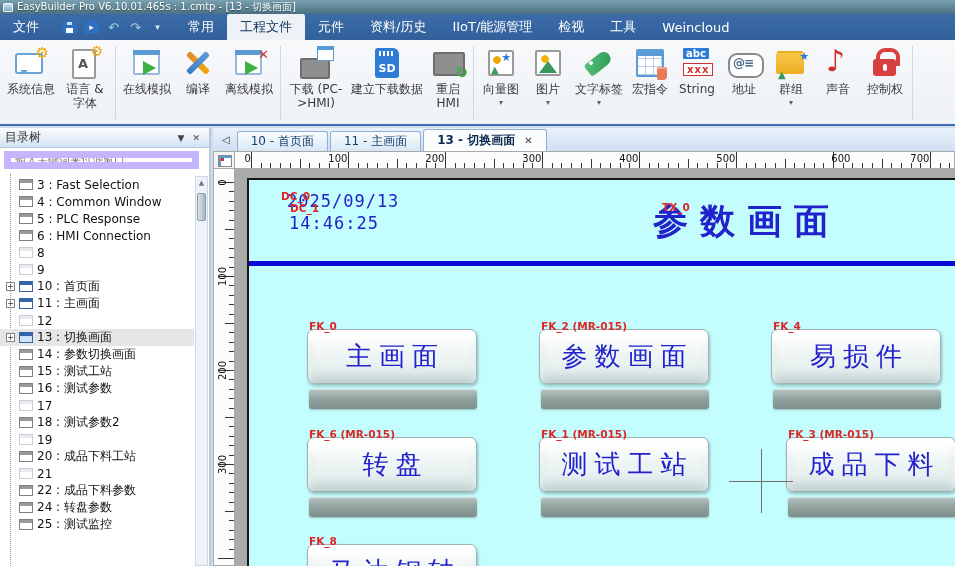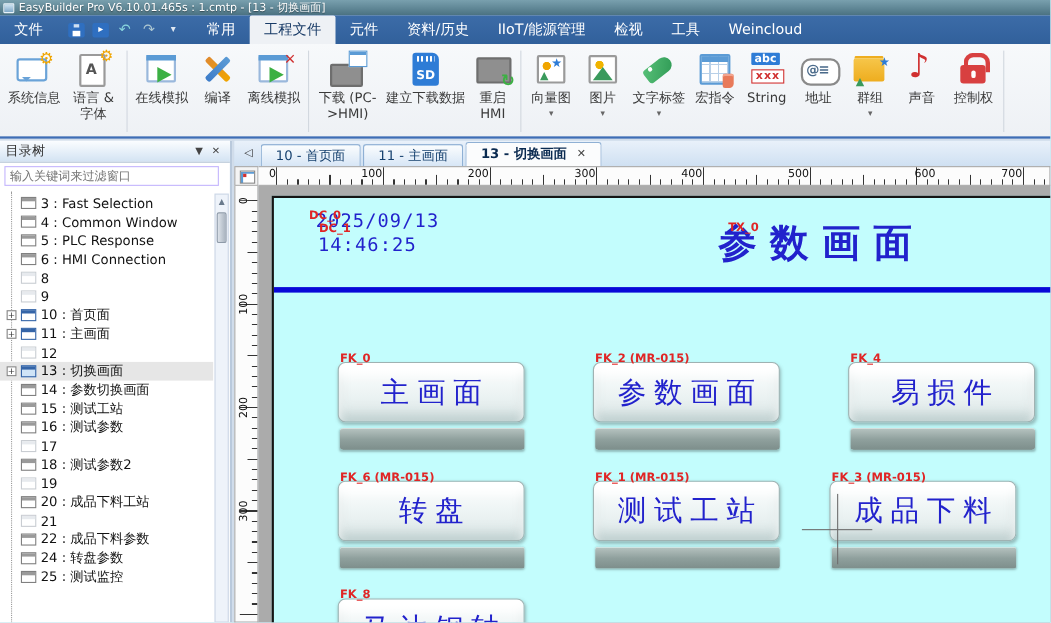--- a/index.html
+++ b/index.html
@@ -85,21 +85,21 @@
   .ic-lock::before{content:"";position:absolute;left:11px;top:4px;width:16px;height:14px;border:4px solid #d84040;border-bottom:none;border-radius:9px 9px 0 0}
   .ic-lock::after{content:"";position:absolute;left:8px;top:15px;width:23px;height:17px;background:#d84040;border-radius:3px}
   .ic-lock .kh{left:18px;top:20px;width:4px;height:7px;background:#fff;border-radius:2px;z-index:1}
 
   
   .sidebar{position:absolute;left:0;top:128px;width:211px;bottom:0;background:#fff;border-right:2px solid #b9c9dc}
   .shead{height:20px;background:linear-gradient(180deg,#fbfdff,#d3e3f3);border-bottom:1px solid #b8c8d8;
     display:flex;align-items:center;padding:0 5px;color:#333}
   .shead .sp{flex:1}
   .shbtn{font-size:9px;color:#444;padding:0 4px;cursor:default}
-  .ssearch{margin:3px 4px;height:18px;width:195px;border:1px solid #c4b5fd;font-size:11px;padding:0 4px;color:#999;
+  .ssearch{margin:3px 4px;height:18px;width:195px;border:7px solid #c4b5fd;font-size:11px;padding:0 4px;color:#999;
     font-family:"DejaVu Sans","Liberation Sans",sans-serif}
   .tree{position:absolute;left:0;top:46px;right:15px;bottom:0;overflow:hidden;padding-top:2px}
   .tree::before{content:"";position:absolute;left:10px;top:0;bottom:0;border-left:1px dotted #9a9a9a}
   .titem{display:flex;align-items:center;height:17px;gap:4px;padding-left:6px;position:relative;cursor:default}
   .titem.selected{background:#e6e6e6}
   .expander{width:9px;height:9px;flex:none;border:1px solid #848484;background:#fff;font-size:8px;line-height:7px;
     text-align:center;color:#333;z-index:1}
   .expander:empty{visibility:hidden}
   .wbox{width:14px;height:11px;flex:none;border:1px solid #808080;background:#fff;position:relative}
   .wbox::before{content:"";position:absolute;left:0;right:0;top:0;height:3px;background:#9a9a9a}
@@ -155,21 +155,21 @@
   .hmi-btn{position:absolute;width:152px;height:92px}
   .hmi-btn .fk{position:absolute;left:2px;top:0}
   .hmi-btn .face{position:absolute;left:0;top:9px;width:170px;height:55px;border:1px solid #9fb2b2;border-radius:7px;
     background:linear-gradient(180deg,#ffffff,#f0f6f6 42%,#dde8e8);
     box-shadow:inset 0 10px 10px rgba(255,255,255,.95),inset 0 -7px 10px rgba(140,165,165,.35),1px 2px 3px rgba(90,110,110,.45);
     display:flex;align-items:center;justify-content:center;color:var(--hmi-blue);font-size:26px;letter-spacing:7px;
     padding-left:7px;white-space:nowrap;font-family:"DejaVu Serif","Liberation Serif",serif}
   .hmi-btn .bar{position:absolute;left:2px;top:69px;width:168px;height:20px;border-radius:3px;border-top:1px solid #d5dfdd;
     background:linear-gradient(180deg,#b4c1be,#8fa09d 50%,#7d8e8b);box-shadow:0 1px 2px rgba(0,0,0,.25)}
   .p0{left:58px;top:140px}.p1{left:290px;top:140px}.p2{left:522px;top:140px}
-  .p3{left:58px;top:248px}.p4{left:290px;top:248px}.p5{left:505px;top:248px}
+  .p3{left:58px;top:248px}.p4{left:290px;top:248px}.p5{left:537px;top:248px}
   .p6{left:58px;top:355px}
   .cross-h{position:absolute;left:480px;top:301px;width:64px;height:1px;background:#6e6e6e}
   .cross-v{position:absolute;left:512px;top:269px;width:1px;height:64px;background:#6e6e6e}
 </style>
 </head>
 <body>
 
 <div class="titlebar">
   <span class="appico"></span>
   <span>EasyBuilder Pro V6.10.01.465s : 1.cmtp - [13 - 切换画面]</span>

